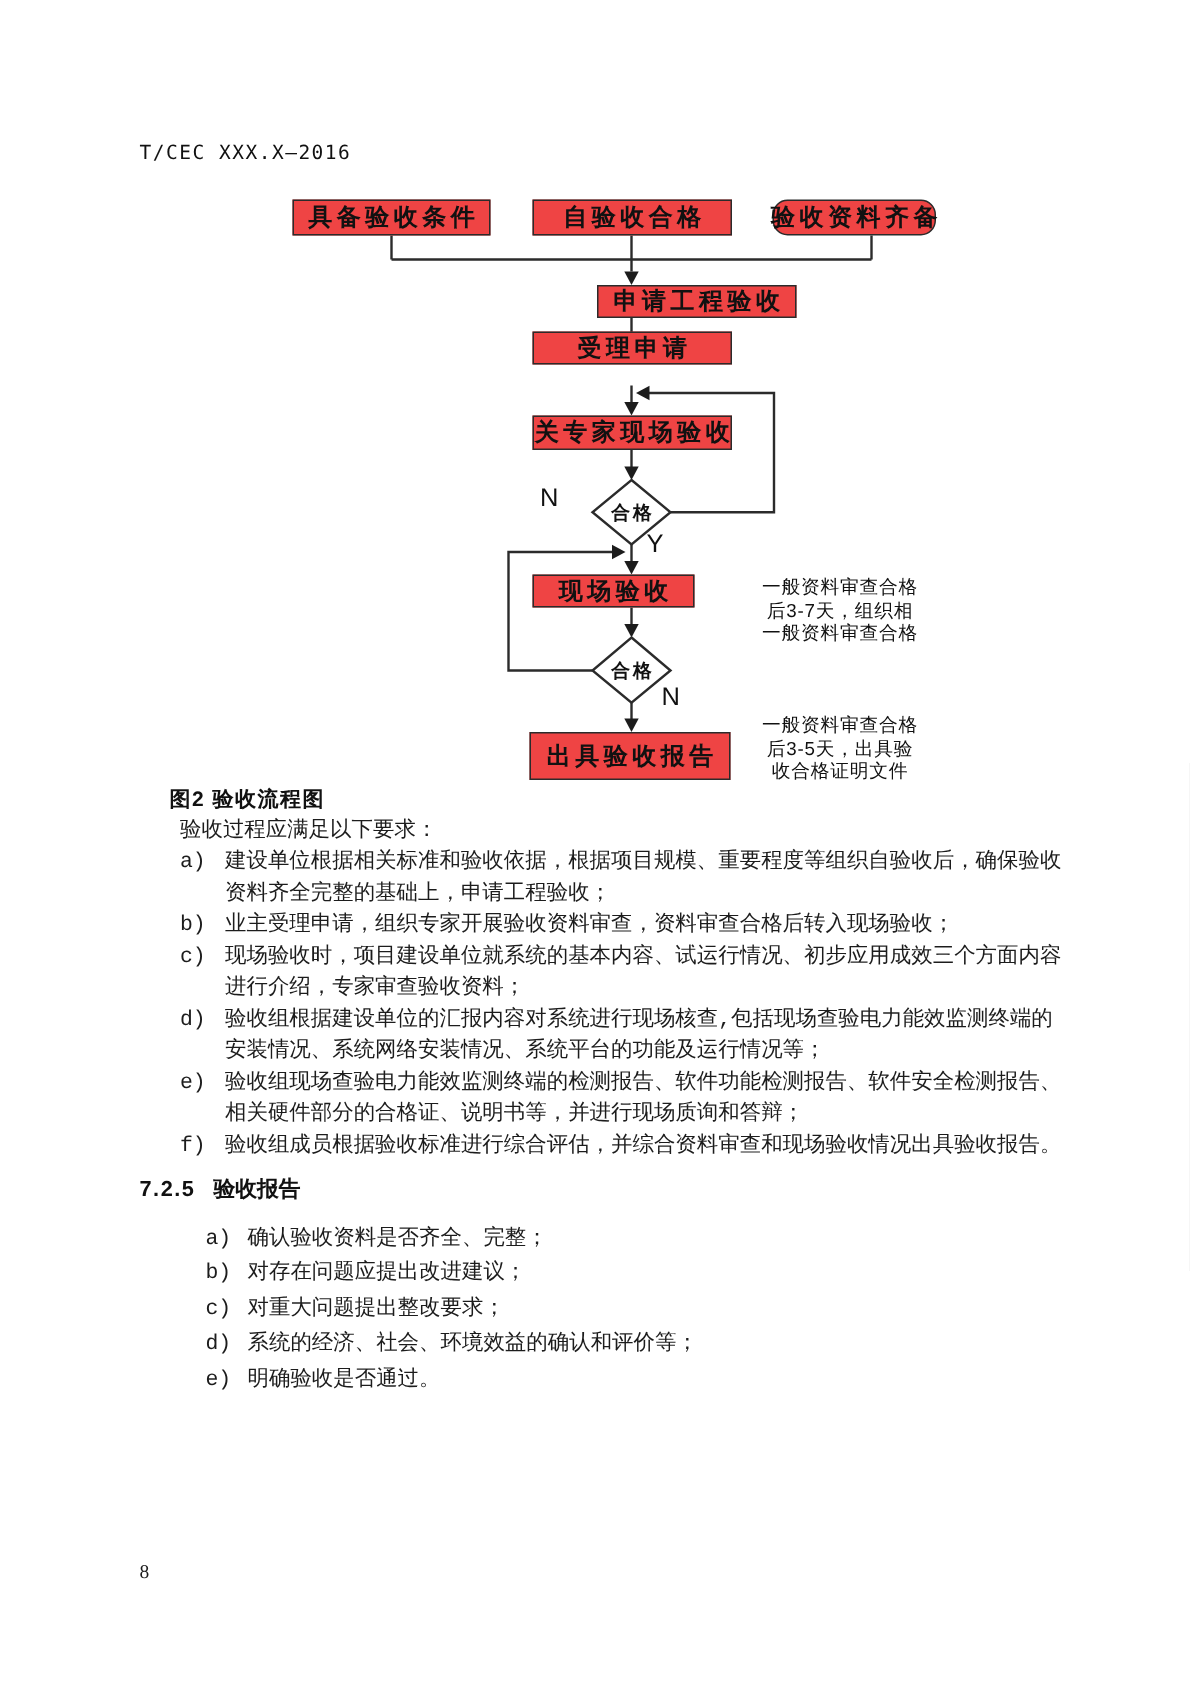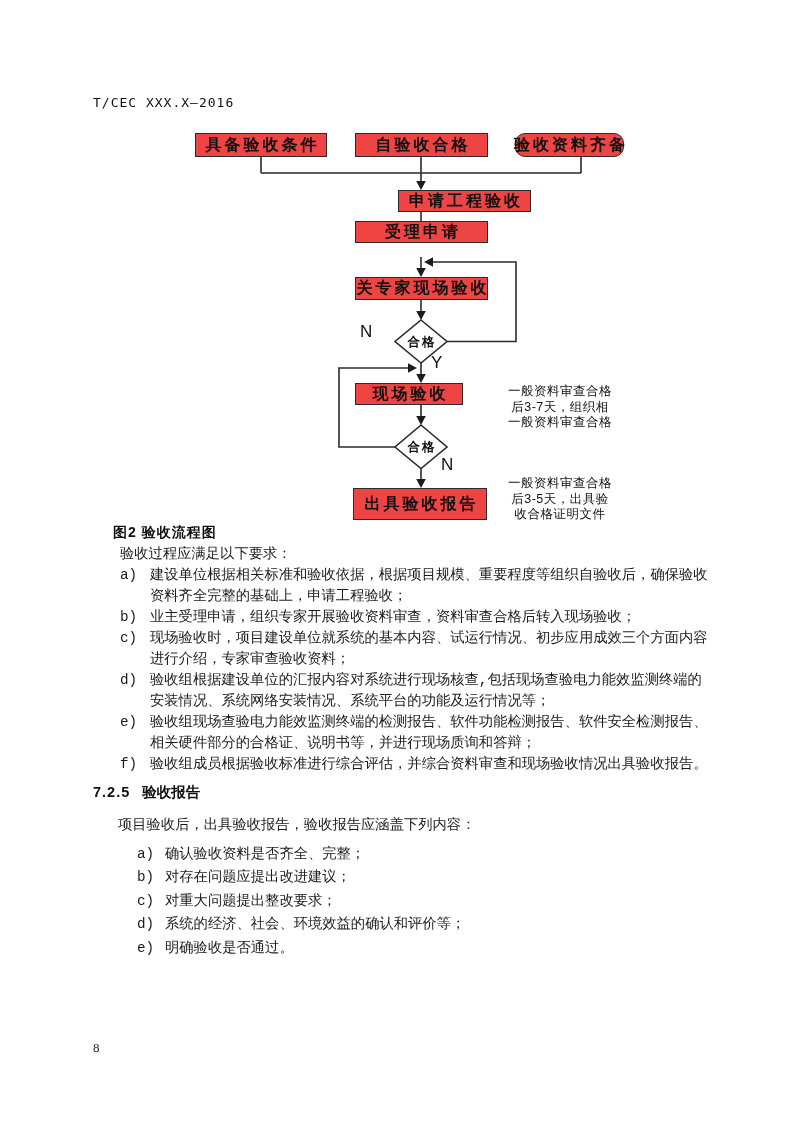--- a/index.html
+++ b/index.html
@@ -160,21 +160,20 @@
       <span class="li-label">f)</span>
       <span class="li-text">验收组成员根据验收标准进行综合评估，并综合资料审查和现场验收情况出具验收报告。</span>
     </div>
   </div>
 
   <div class="sec-heading">
     <span class="num">7.2.5</span><span>验收报告</span>
   </div>
 
   <div class="text-block sec2">
-    <div class="intro">项目验收后，出具验收报告，验收报告应涵盖下列内容：</div>
     <div class="li">
       <span class="li-label">a)</span>
       <span class="li-text">确认验收资料是否齐全、完整；</span>
     </div>
     <div class="li">
       <span class="li-label">b)</span>
       <span class="li-text">对存在问题应提出改进建议；</span>
     </div>
     <div class="li">
       <span class="li-label">c)</span>

